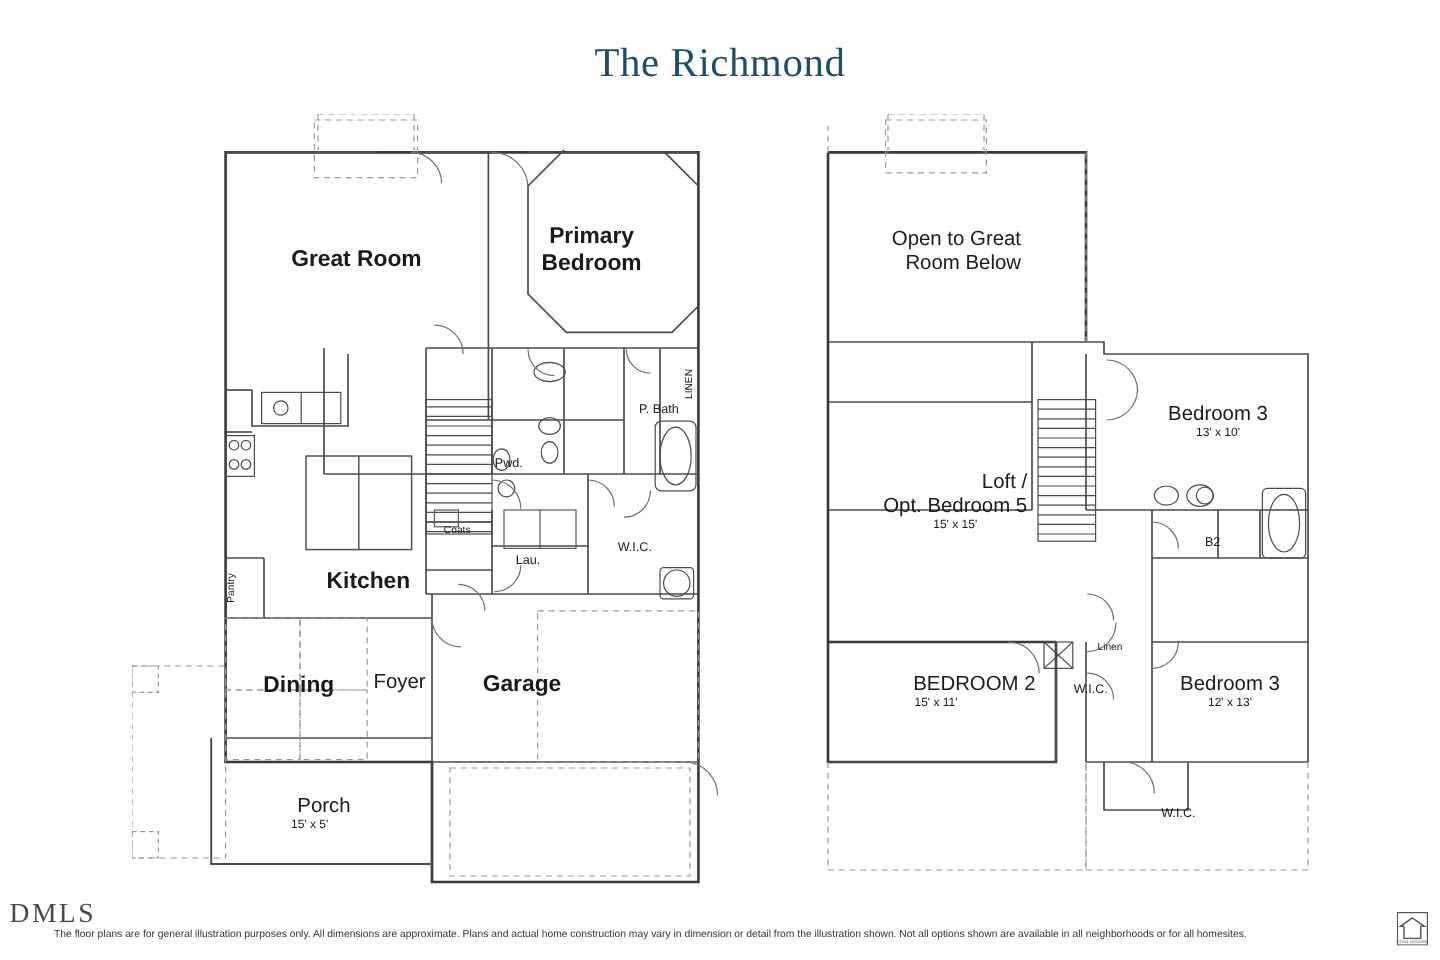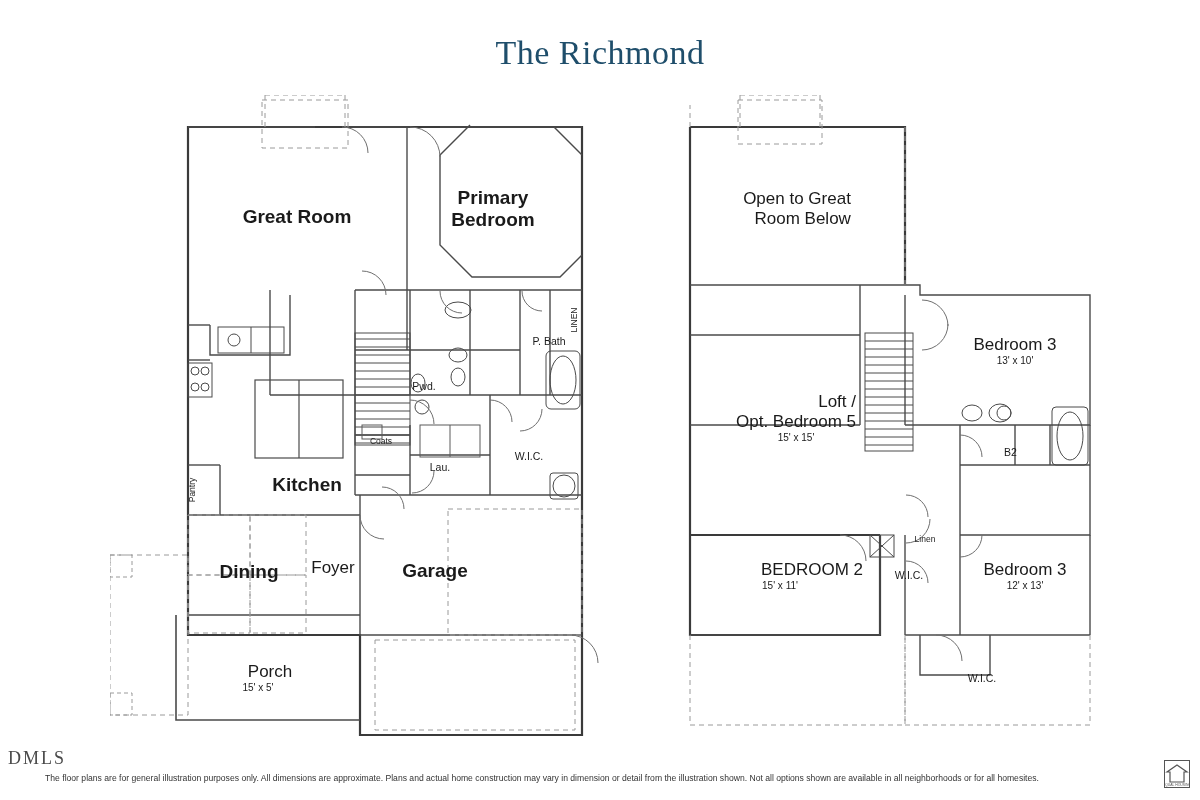--- a/index.html
+++ b/index.html
@@ -39,21 +39,21 @@
   .lbl.vert{transform:translate(-50%,-50%) rotate(-90deg);}
   .footer{
     position:absolute;left:0;top:773px;width:1084px;
     text-align:center;
     font-size:8.6px;
     color:#333;
   }
   .dmls{
     position:absolute;left:8px;top:748px;
     font-family:"Liberation Serif", serif;
-    font-size:18px;
+    font-size:23px;
     color:#4a4a4a;
     letter-spacing:2px;
   }
   .eho{
     position:absolute;right:10px;top:760px;
     width:26px;height:28px;
   }
 </style>
 </head>
 <body>

